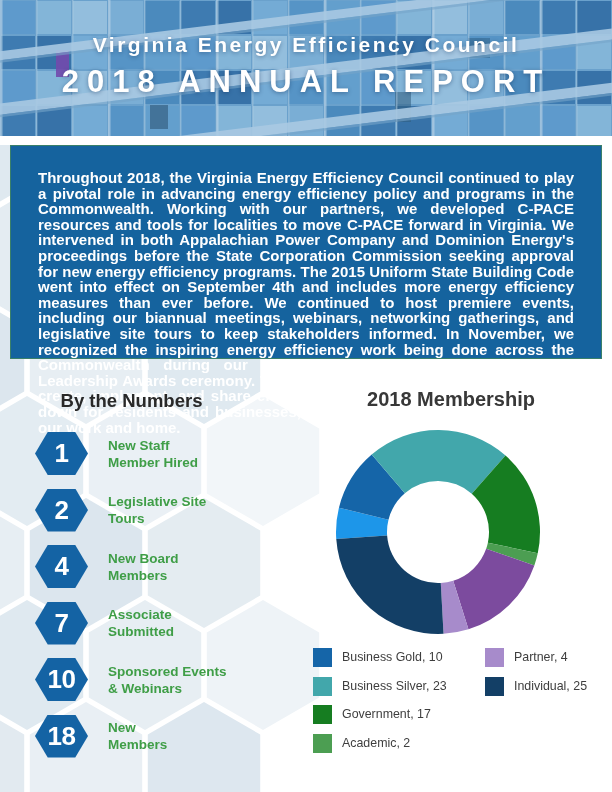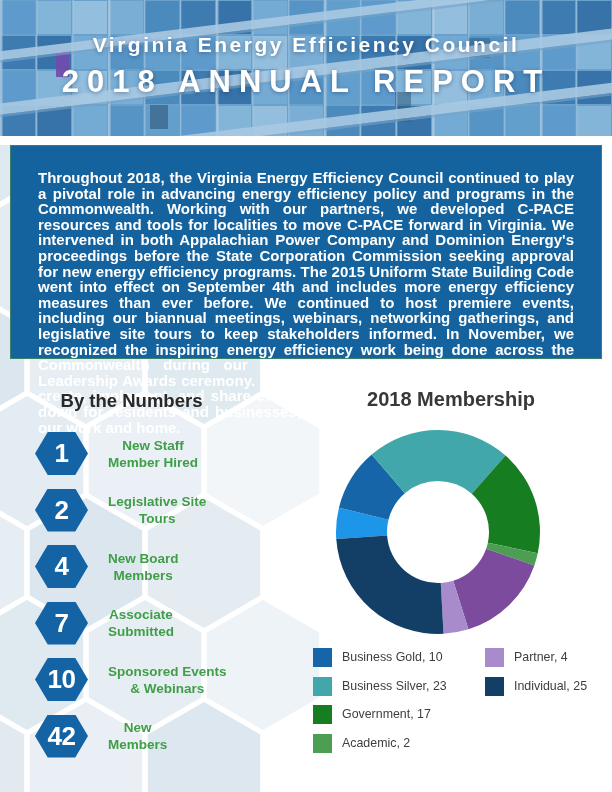--- a/index.html
+++ b/index.html
@@ -33,21 +33,21 @@
   .numbers-title{position:absolute;left:0;top:390px;width:263px;text-align:center;
     font-size:18.5px;font-weight:700;color:#282828;}
   .badges{position:absolute;left:35px;top:432px;}
   .badge-row{display:flex;align-items:center;height:43px;margin-bottom:13.5px;}
   .hexbadge{width:53px;height:43px;background:#1463a4;flex:0 0 53px;
     clip-path:polygon(24% 0,76% 0,100% 50%,76% 100%,24% 100%,0 50%);
     display:flex;align-items:center;justify-content:center;}
   .hexbadge span{color:#ffffff;font-size:26px;font-weight:700;letter-spacing:-0.5px;}
   .badge-label{margin-left:20px;color:#3f9e47;font-size:13.5px;font-weight:700;
     line-height:17px;white-space:nowrap;}
-  .badge-label span{display:block;text-align:center;}
+  .badge-label span{display:block;}
   
   .chart-title{position:absolute;left:306px;top:388px;width:290px;text-align:center;
     font-size:20px;font-weight:700;color:#383838;}
   .donut{position:absolute;left:328px;top:422px;width:220px;height:220px;}
   .legend{position:absolute;left:313px;top:648px;
     display:grid;grid-template-rows:repeat(4,28.6px);grid-auto-flow:column;
     grid-template-columns:172px auto;}
   .lg-item{display:flex;align-items:flex-start;}
   .lg-sw{width:19px;height:19px;flex:0 0 19px;margin-right:10px;}
   .lg-t{font-size:12.4px;color:#3e3e3e;line-height:19px;white-space:nowrap;}
@@ -239,21 +239,21 @@
       <div class="hexbadge">
           <span>10</span>
         </div>
       <div class="badge-label">
           <span>Sponsored Events</span>
           <span>&amp; Webinars</span>
         </div>
     </div>
     <div class="badge-row">
       <div class="hexbadge">
-          <span>42</span>
+          <span>18</span>
         </div>
       <div class="badge-label">
           <span>New</span>
           <span>Members</span>
         </div>
     </div>
   </div>
 
   <div class="chart-title">2018 Membership</div>
   <svg class="donut" id="donut" viewBox="0 0 220 220">

